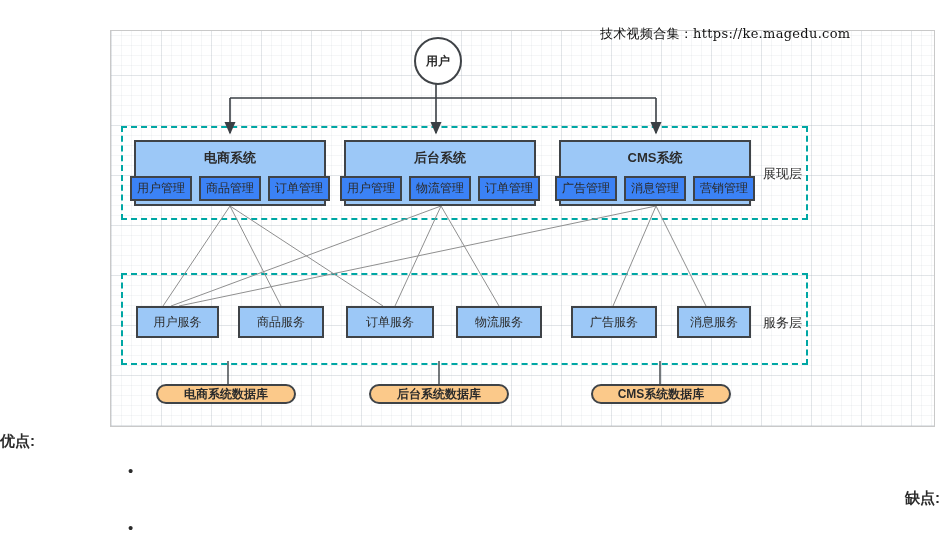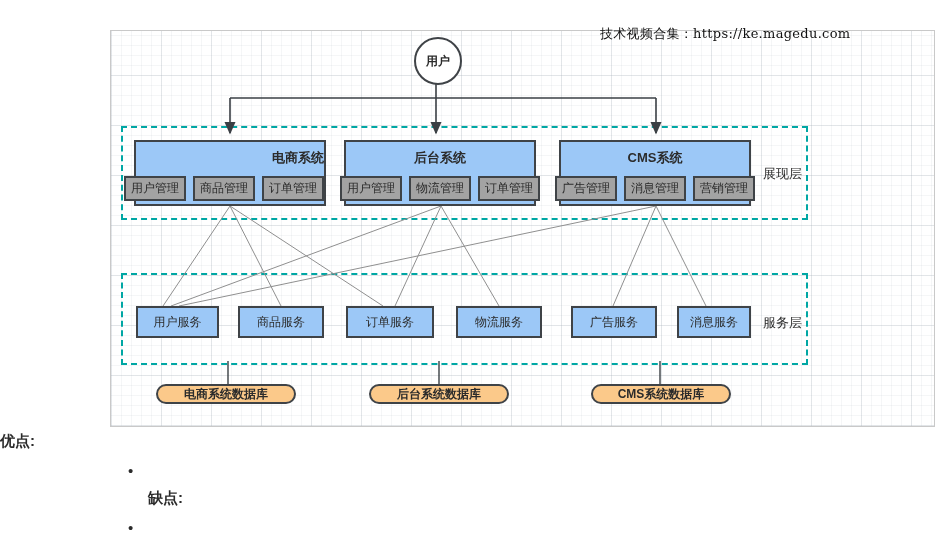--- a/index.html
+++ b/index.html
@@ -52,24 +52,24 @@
     background:#9cc8f7;border:2px solid #3f4347;z-index:2;
     display:flex;flex-direction:column;box-sizing:border-box;
   }
   .system-title{
     text-align:center;font-weight:bold;font-size:13px;padding-top:7px;
   }
   .modules{
     display:flex;justify-content:center;gap:7px;margin-top:9px;
   }
   .module{
-    background:#a3a3a3;border:2px solid #3f4347;
+    background:#3b82f6;border:2px solid #3f4347;
     font-size:12px;padding:2px 5px;white-space:nowrap;
   }
-  .sys-1{left:23px;align-items:flex-end;} .sys-2{left:233px;} .sys-3{left:448px;}
+  .sys-1{left:23px;} .sys-2{left:233px;} .sys-3{left:448px;}
   
   .service{
     position:absolute;top:275px;height:32px;
     background:#9cc8f7;border:2px solid #3f4347;z-index:2;
     display:flex;align-items:center;justify-content:center;
     font-size:12px;box-sizing:border-box;
   }
   .svc-1{left:25px;width:83px;}
   .svc-2{left:127px;width:86px;}
   .svc-3{left:235px;width:88px;}
@@ -82,21 +82,21 @@
     background:#fbc98a;border:2px solid #3f4347;border-radius:14px;z-index:2;
     display:flex;align-items:center;justify-content:center;
     font-size:12px;font-weight:bold;box-sizing:border-box;
   }
   .db-1{left:45px;} .db-2{left:258px;} .db-3{left:480px;}
   
   .notes{position:absolute;left:0;top:430px;width:940px;}
   .notes-heading{font-size:15px;font-weight:bold;line-height:22px;}
   .bullet-row{margin-left:128px;font-size:15px;line-height:22px;margin-top:8px;display:flex;}
   .bullet-glyph{width:20px;font-size:15px;}
-  .notes-subheading{margin-left:148px;font-size:15px;font-weight:bold;line-height:22px;margin-top:5px;}
+  .notes-subheading{margin-left:148px;font-size:15px;font-weight:bold;line-height:22px;margin-top:5px;text-align:right;}
 </style>
 </head>
 <body>
 
 <div class="watermark">技术视频合集：https://ke.magedu.com</div>
 
 <div class="canvas">
 
   <svg class="wires" width="823" height="395" viewBox="0 0 823 395">
     <defs>

